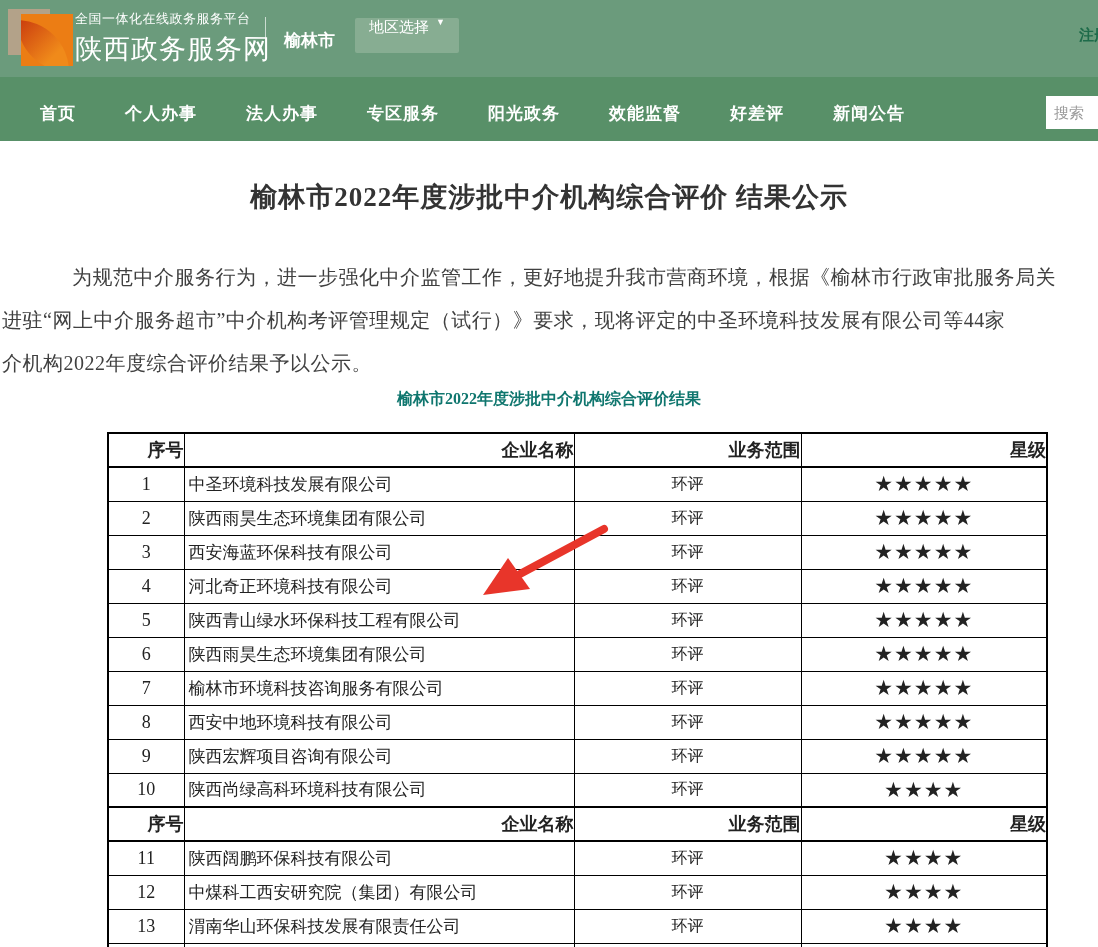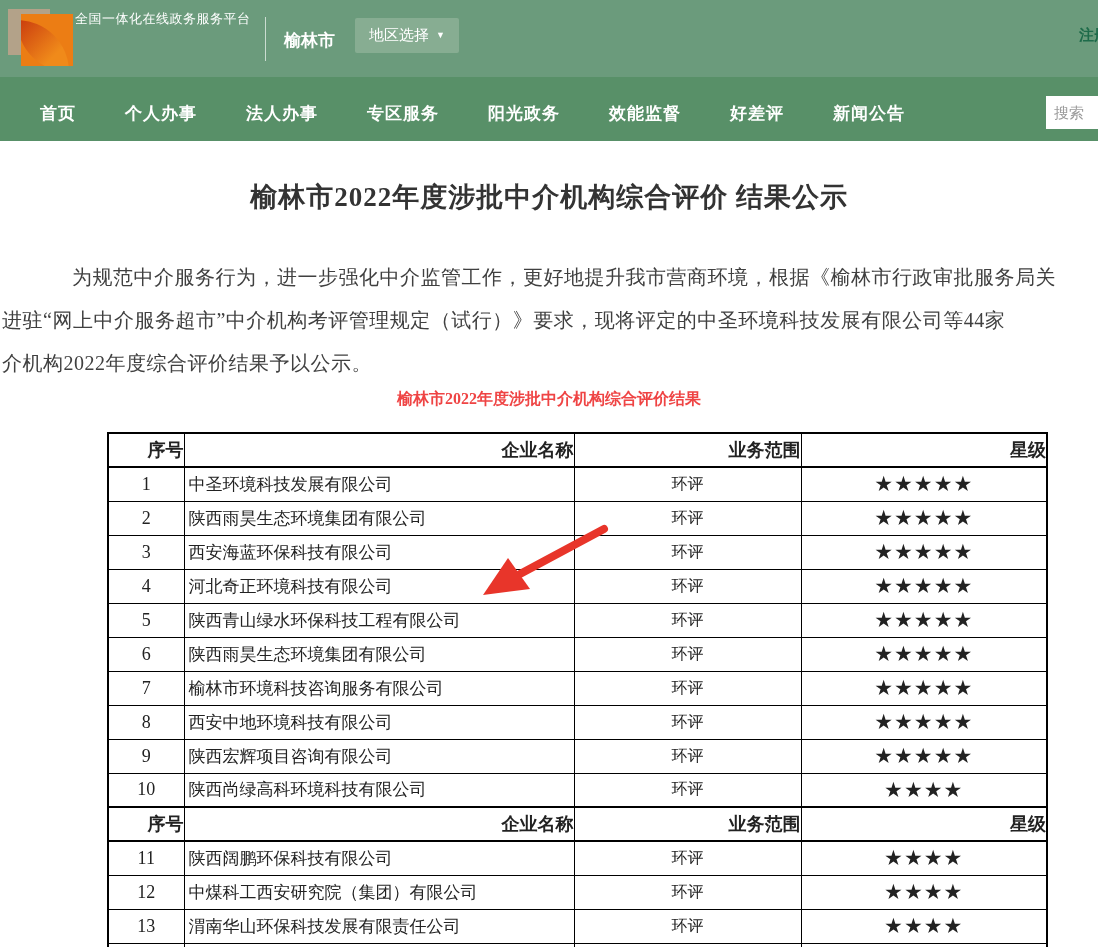--- a/index.html
+++ b/index.html
@@ -13,21 +13,21 @@
   .logo-orange { position:absolute; left:13px; top:8px; width:52px; height:52px; background:#ec7d14; overflow:hidden; }
   .logo-leaf { position:absolute; left:-4px; top:6px; width:52px; height:52px;
                background:linear-gradient(135deg,#c93a0e 0%,#f08a1a 70%);
                border-radius:0 100% 0 100%; }
   .site-txt { position:absolute; left:75px; top:10px; color:#ffffff; }
   .site-small { font-size:13px; letter-spacing:0.5px; }
   .site-big { font-size:27px; margin-top:3px; letter-spacing:1px; }
   .hdr-divider { position:absolute; left:265px; top:17px; width:1px; height:44px; background:rgba(255,255,255,0.65); }
   .city-label { position:absolute; left:284px; top:29px; color:#ffffff; font-size:17px; font-weight:bold; }
   .region-btn { position:absolute; left:355px; top:18px; height:35px; padding:0 14px; background:#87ad92;
-                color:#ffffff; font-size:15px; border:none; border-radius:2px; display:flex; align-items:center; gap:7px; cursor:pointer; }
+                color:#ffffff; font-size:15px; border:none; border-radius:2px; display:flex; align-items:flex-start; gap:7px; cursor:pointer; }
   .caret { font-size:9px; line-height:1; }
   .top-links { position:absolute; left:577px; top:27px; display:flex; align-items:center; }
   .top-link { color:#ffffff; font-size:14px; text-decoration:none; white-space:nowrap; cursor:pointer; }
   .tl-sep { width:1px; height:15px; background:rgba(255,255,255,0.75); margin:0 13px; }
   .register-link { position:absolute; left:1079px; top:26px; color:#1e6b4a; font-size:15px; font-weight:bold; white-space:nowrap; cursor:pointer; }
 
   
   .nav-bar { position:absolute; left:0; top:77px; width:1098px; height:64px; background:#589068; }
   .nav-items { position:absolute; left:40px; top:0; height:72px; display:flex; align-items:center; gap:49px; }
   .nav-item { color:#ffffff; font-size:17px; font-weight:bold; letter-spacing:1px; white-space:nowrap; cursor:pointer; }
@@ -37,21 +37,21 @@
 
   
   .article-title { position:absolute; left:0; top:179px; width:1098px; text-align:center; font-family:"Liberation Serif","DejaVu Serif",serif;
                    font-size:27px; font-weight:bold; color:#333333; letter-spacing:1px; white-space:nowrap; }
   .para-line { position:absolute; white-space:nowrap; font-family:"Liberation Serif","DejaVu Serif",serif;
                font-size:20px; color:#404040; letter-spacing:0.5px; }
   .para-line-1 { left:32px; top:264px; text-indent:40px; }
   .para-line-2 { left:2px;  top:307px; }
   .para-line-3 { left:2px;  top:350px; }
   .table-caption { position:absolute; left:0; top:389px; width:1080px; text-align:center; font-family:"Liberation Serif","DejaVu Serif",serif;
-                   font-size:16px; font-weight:bold; color:#ef4444;padding-left:18px; }
+                   font-size:16px; font-weight:bold; color:#0f766e;padding-left:18px; }
 
   
   .eval-table { position:absolute; left:107px; top:432px; border-collapse:collapse; table-layout:fixed;
                 font-family:"Liberation Serif","DejaVu Serif",serif; }
   .eval-table col.c-no    { width:76px; }
   .eval-table col.c-name  { width:390px; }
   .eval-table col.c-scope { width:227px; }
   .eval-table col.c-stars { width:246px; }
   .eval-table th, .eval-table td { border:1px solid #000000; height:34px; color:#222222; overflow:hidden; }
   .eval-table th { font-size:18px; font-weight:bold; text-align:right; border-top-width:2px; border-bottom-width:2px; }
@@ -72,20 +72,21 @@
 
   <div class="top-header">
     <div class="logo-wrap">
       <div class="logo-tan"></div>
       <div class="logo-orange">
         <div class="logo-leaf"></div>
       </div>
     </div>
     <div class="site-txt">
       <div class="site-small">全国一体化在线政务服务平台</div>
+      <div class="site-big">陕西政务服务网</div>
     </div>
     <div class="hdr-divider"></div>
     <div class="city-label">榆林市</div>
     <button class="region-btn">
       <span>地区选择</span>
       <span class="caret">▼</span>
     </button>
     <a class="register-link">注册</a>
   </div>
 

